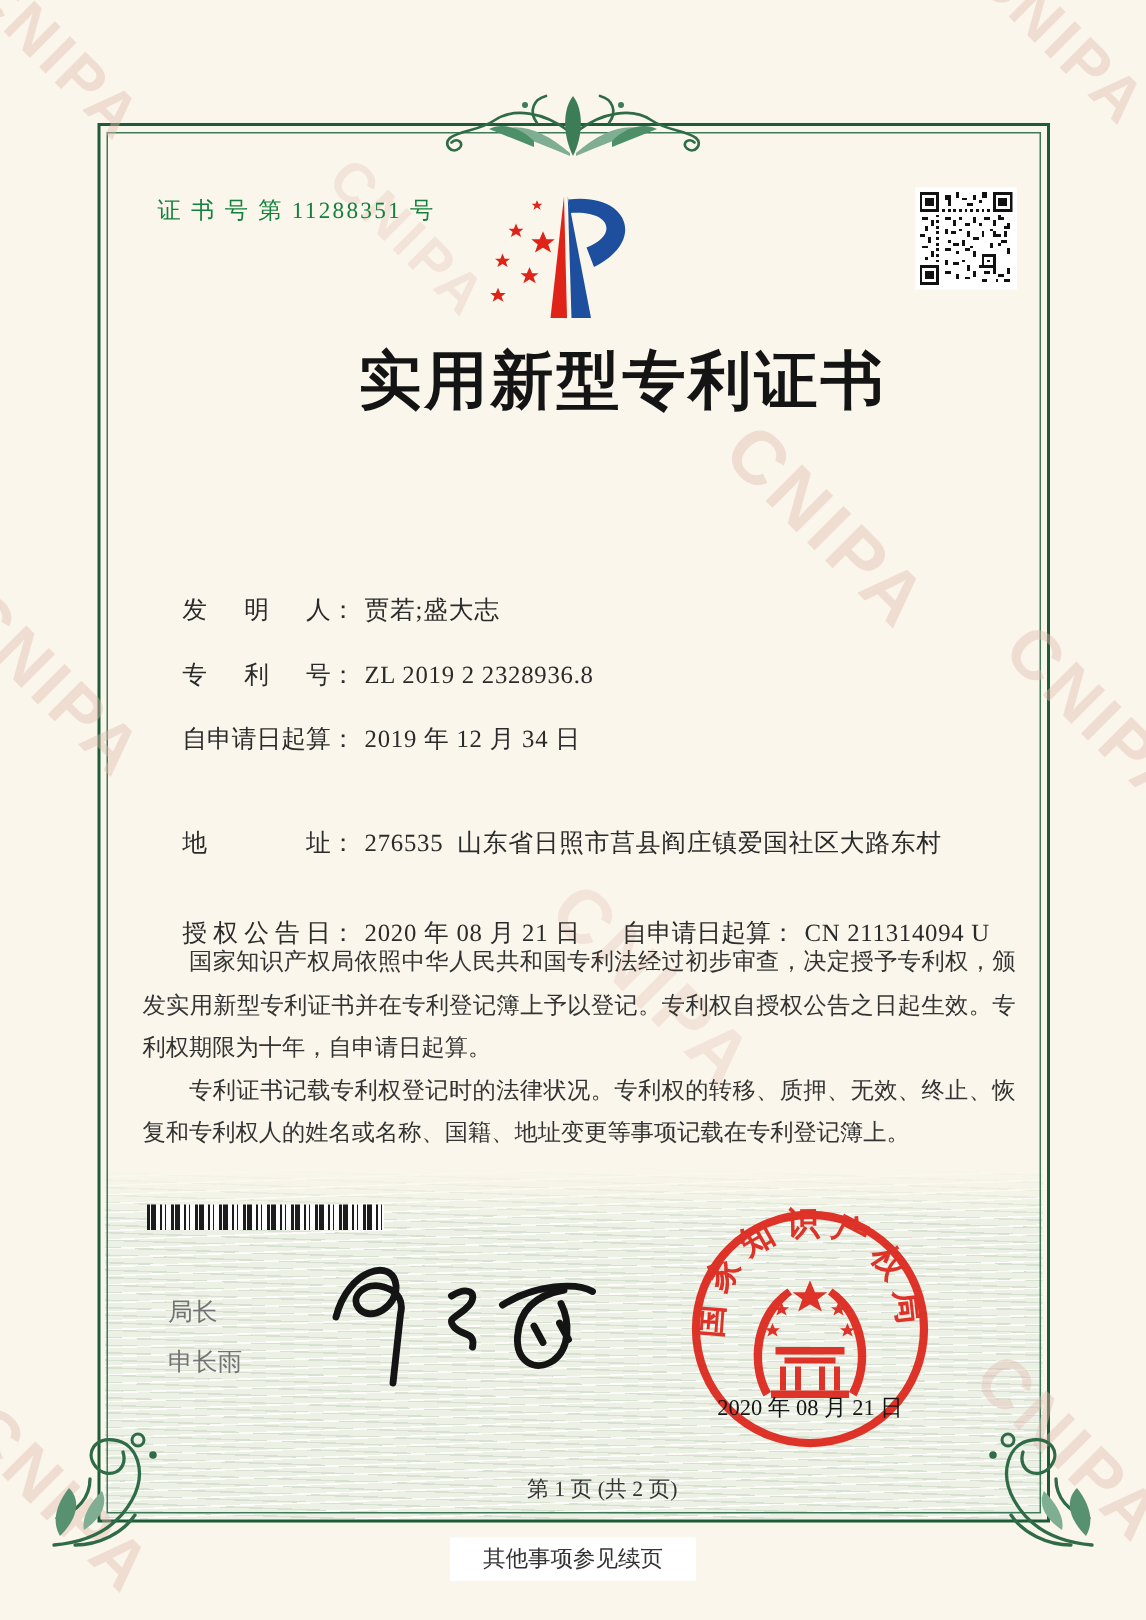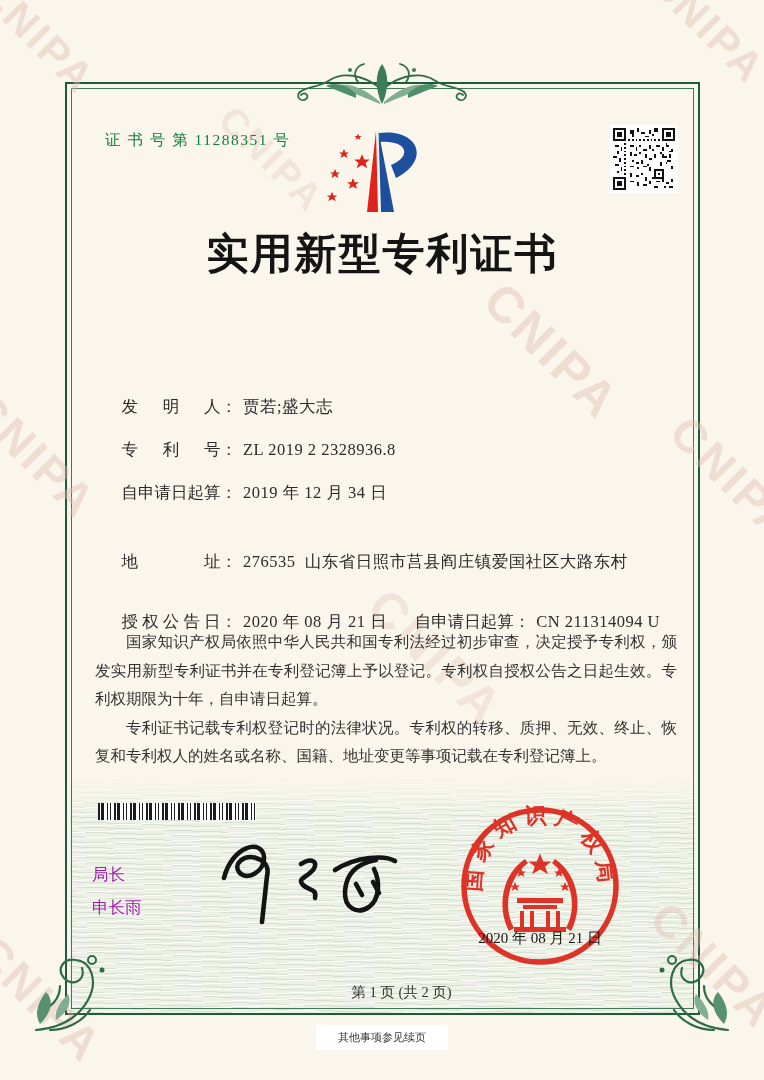--- a/index.html
+++ b/index.html
@@ -40,21 +40,21 @@
   .cert-number {
     position:absolute; left:105px; top:130px; z-index:4;
     font-size:15.5px; letter-spacing:1.5px; white-space:pre; color:#15803d;
   }
   .logo { position:absolute; left:320px; top:124px; z-index:4; }
   .qr {
     position:absolute; left:610px; top:125px; width:68px; height:68px; z-index:4;
     background:#fff; padding:3px;
   }
   .title {
-    position:absolute; left:65px; top:226px; width:635px; z-index:4;
+    position:absolute; left:65px; top:226px; width:700px; z-index:4;
     text-align:center; font-size:42px; font-weight:bold; letter-spacing:2px; color:#141414;
   }
   
   .field-row { position:absolute; left:105px; z-index:4; font-size:16.5px; color:#2b2b2b; white-space:pre; }
   .flabel {
     display:inline-block; width:99px; text-align:justify; text-align-last:justify;
     vertical-align:bottom;
   }
   .fcolon { display:inline-block; margin-right:6px; }
   .fvalue { white-space:pre-wrap; letter-spacing:0.5px; }
@@ -66,36 +66,36 @@
   }
   .body-text p { text-indent:2em; }
   
   .barcode {
     position:absolute; left:98px; top:803px; width:158px; height:17px; z-index:4;
     background:repeating-linear-gradient(90deg,
       #1c1c1c 0 2px, #fdfdfd 2px 3px, #1c1c1c 3px 6px, #fdfdfd 6px 9px,
       #1c1c1c 9px 10px, #fdfdfd 10px 12px, #1c1c1c 12px 13px, #fdfdfd 13px 16px);
   }
   .signer {
-    position:absolute; left:92px; z-index:4;
-    font-family:Liberation Sans, sans-serif; font-size:16.5px; color:#a21caf;
+    position:absolute; left:112px; z-index:4;
+    font-family:Liberation Sans, sans-serif; font-size:16.5px; color:#737373;
   }
   .signature-svg { position:absolute; left:208px; top:824px; z-index:4; }
   .seal-svg { position:absolute; left:457px; top:803px; z-index:4; }
   .seal-date {
     position:absolute; left:455px; top:929px; width:170px; z-index:5;
     text-align:center; font-size:15px; color:#141414; white-space:pre;
   }
   .page-info {
     position:absolute; left:65px; top:983px; width:635px; z-index:4;
     text-align:center; font-size:14.5px; color:#333; white-space:pre;padding-left:38px;
   }
   .footer-note {
     position:absolute; left:50%; transform:translateX(-50%); top:1025px; z-index:4;
-    background:#ffffff; padding:5px 22px; font-size:11px; color:#333; white-space:pre;
+    background:#ffffff; padding:5px 22px; font-size:15px; color:#333; white-space:pre;
   }
 </style>
 </head>
 <body>
 
 <div class="page">
 
   <span class="wm" style="left:-34px; top:12px;  font-size:42px;">CNIPA</span>
   <span class="wm" style="left:636px; top:2px;   font-size:42px;">CNIPA</span>
   <span class="wm" style="left:206px; top:138px; font-size:38px; color:rgba(225,185,177,0.30);">CNIPA</span>

